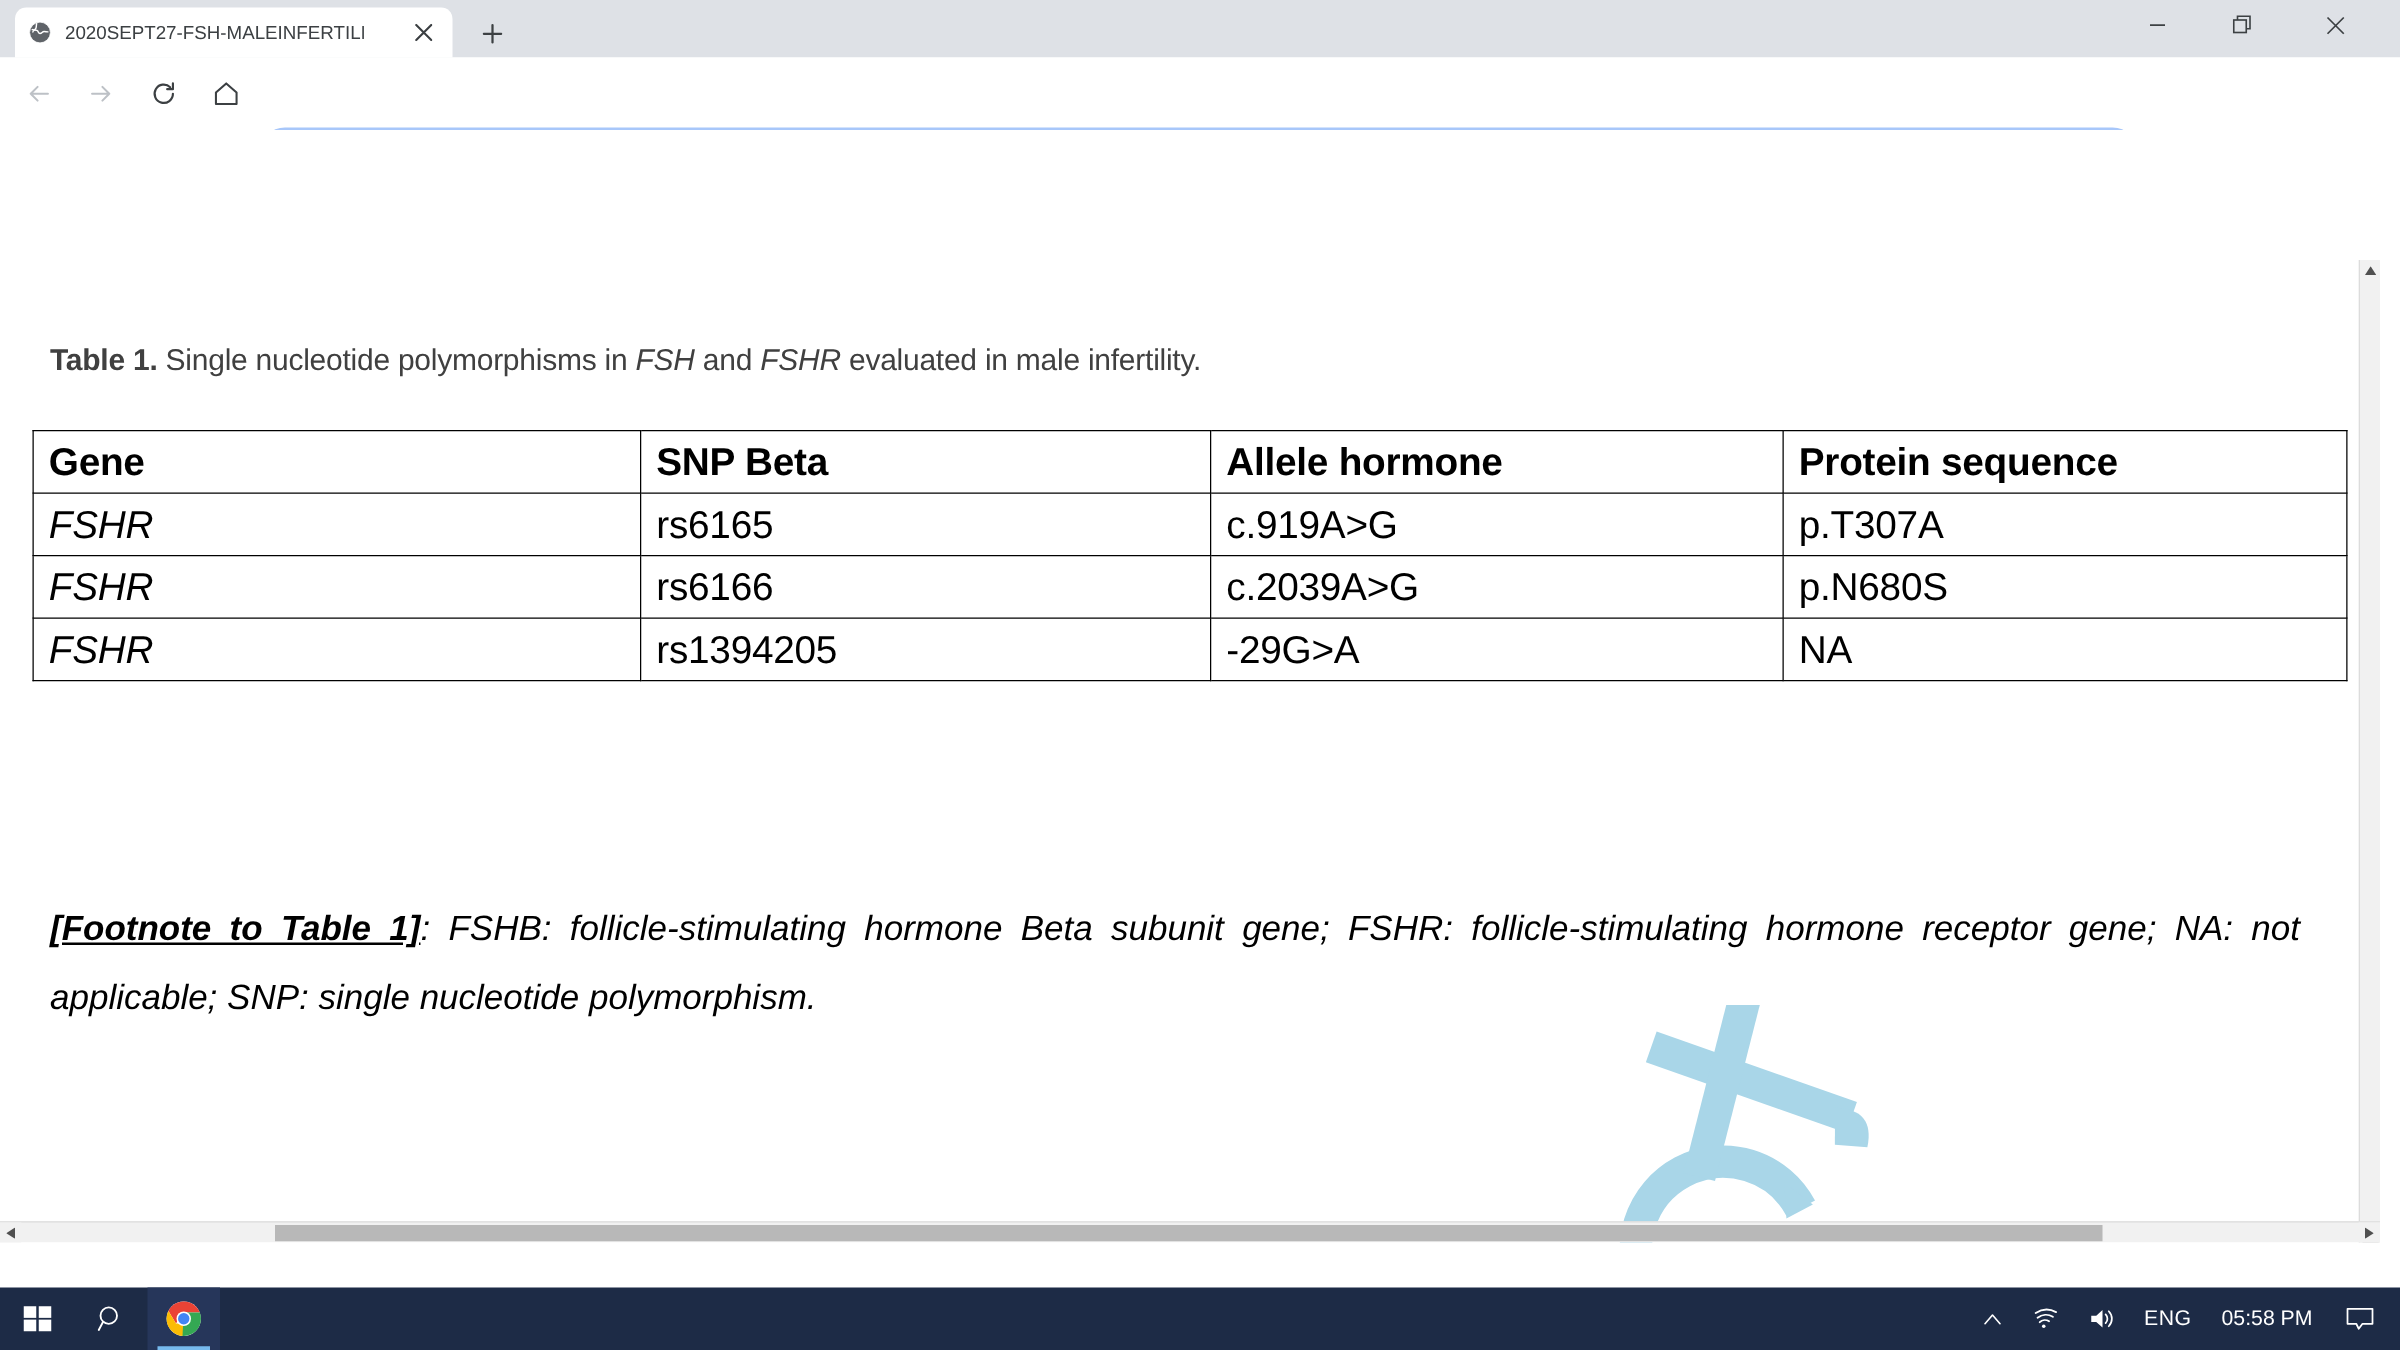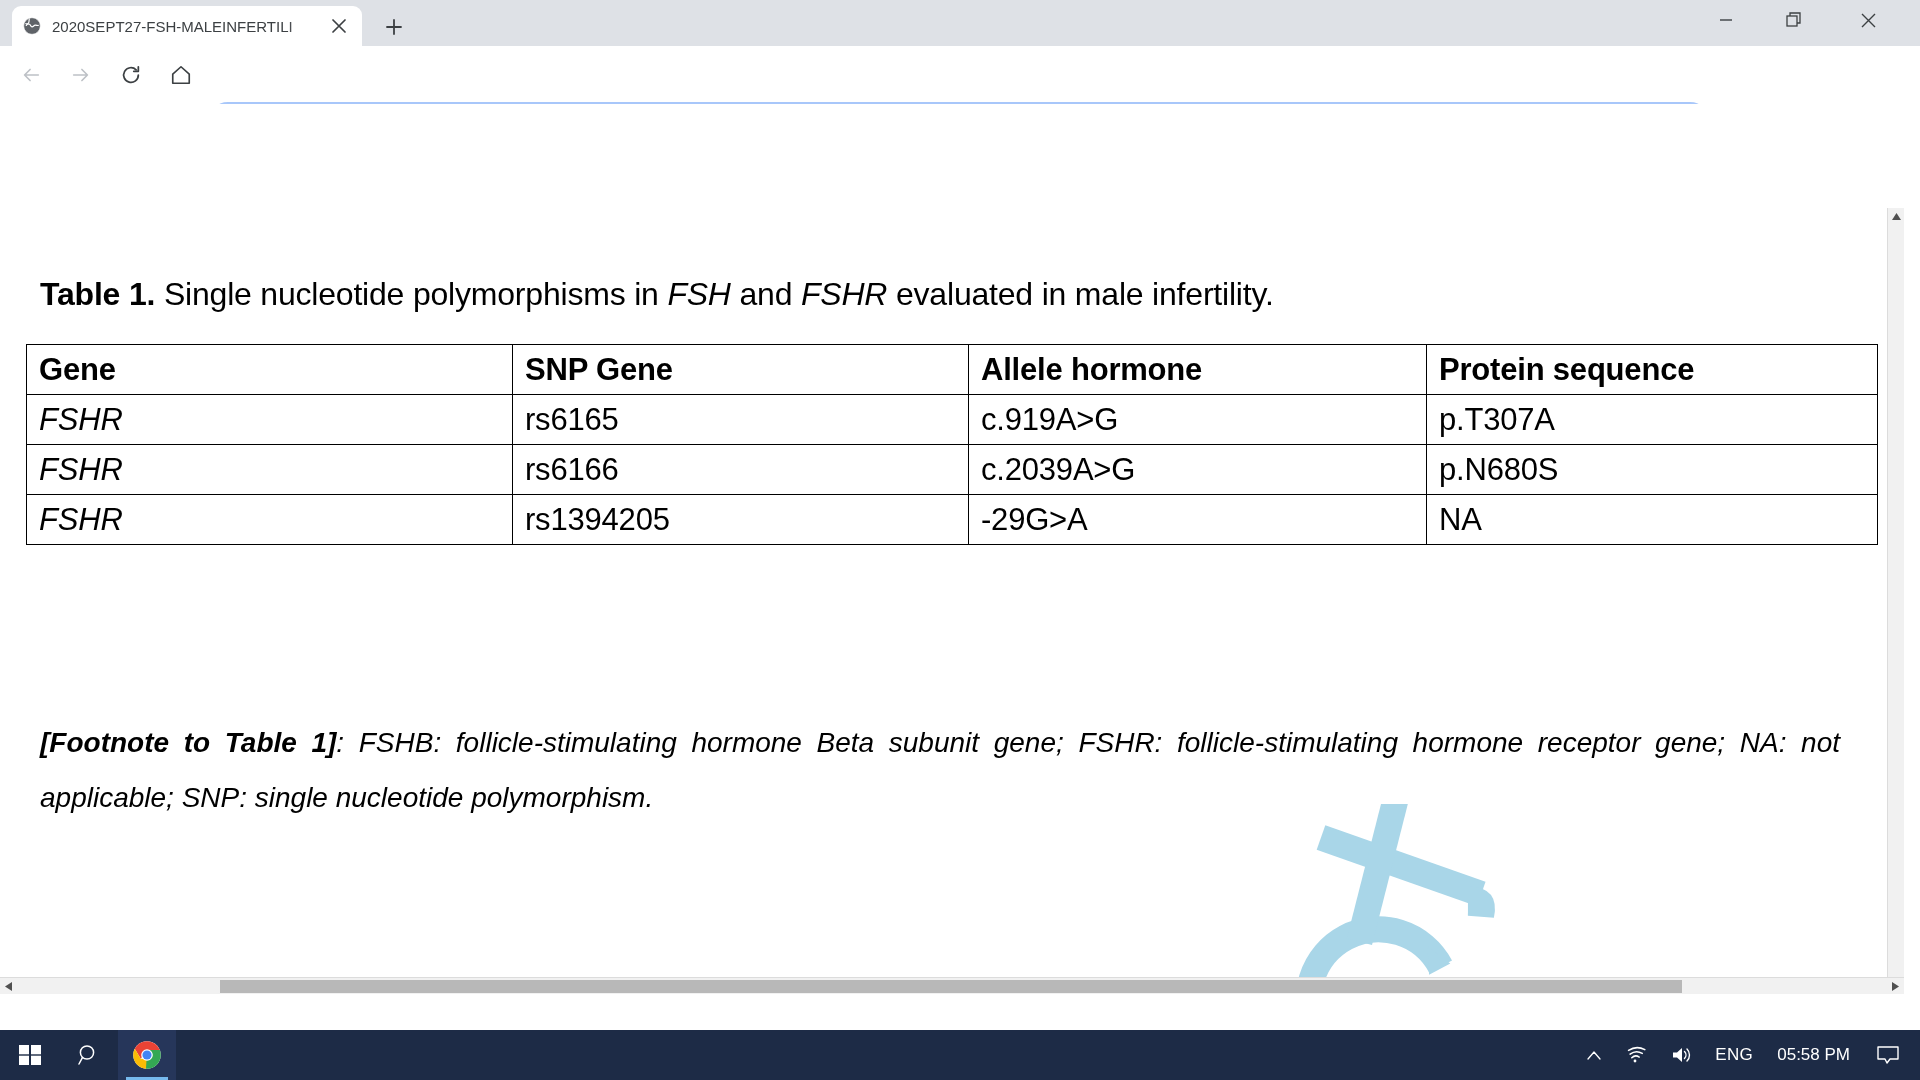--- a/index.html
+++ b/index.html
@@ -97,21 +97,21 @@
     position:absolute; left:0; top:104px; width:1904px; height:890px;
     background:#ffffff; overflow:hidden;
   }
   #doc {
     position:absolute; left:0; top:0; width:1904px; height:890px;
     padding:0; background:#ffffff;
   }
 
   #table-caption {
     position:absolute; left:40px; top:170px; width:1800px;
-    font-size:32px; color:#000000; line-height:1.25;
+    font-size:24px; color:#404040; line-height:1.25;
     letter-spacing:-0.2px;
   }
   #table-caption .cap-strong { font-weight:bold; }
   #table-caption .cap-ital { font-style:italic; }
 
   
   #snp-table {
     position:absolute; left:26px; top:240px; width:1851px;
     border-collapse:collapse; table-layout:fixed;
     background:#ffffff;
@@ -128,21 +128,21 @@
     letter-spacing:-0.2px;
   }
   #snp-table th { font-weight:bold; }
   #snp-table td.gene-cell { font-style:italic; }
 
   #table-footnote {
     position:absolute; left:40px; top:612px; width:1800px;
     font-size:28px; font-style:italic; color:#000000;
     line-height:1.95; text-align:justify; text-justify:inter-word;
   }
-  #table-footnote .fn-strong { font-weight:bold; }
+  #table-footnote .fn-strong { font-weight:bold;text-decoration:underline; }
 
   
   #watermark {
     position:absolute; left:1150px; top:700px; width:360px; height:250px;
     pointer-events:none;
   }
 
   
   #v-scrollbar {
     position:absolute; right:0; top:104px; width:17px; height:890px;
@@ -328,21 +328,21 @@
       <table id="snp-table">
         <colgroup>
           <col class="c1">
             <col class="c2">
             <col class="c3">
             <col class="c4">
         </colgroup>
         <thead>
           <tr>
             <th>Gene</th>
-            <th>SNP Gene</th>
+            <th>SNP Beta</th>
             <th>Allele hormone</th>
             <th>Protein sequence</th>
           </tr>
         </thead>
         <tbody>
           <tr>
             <td class="gene-cell">FSHR</td>
             <td>rs6165</td>
             <td>c.919A&gt;G</td>
             <td>p.T307A</td>

